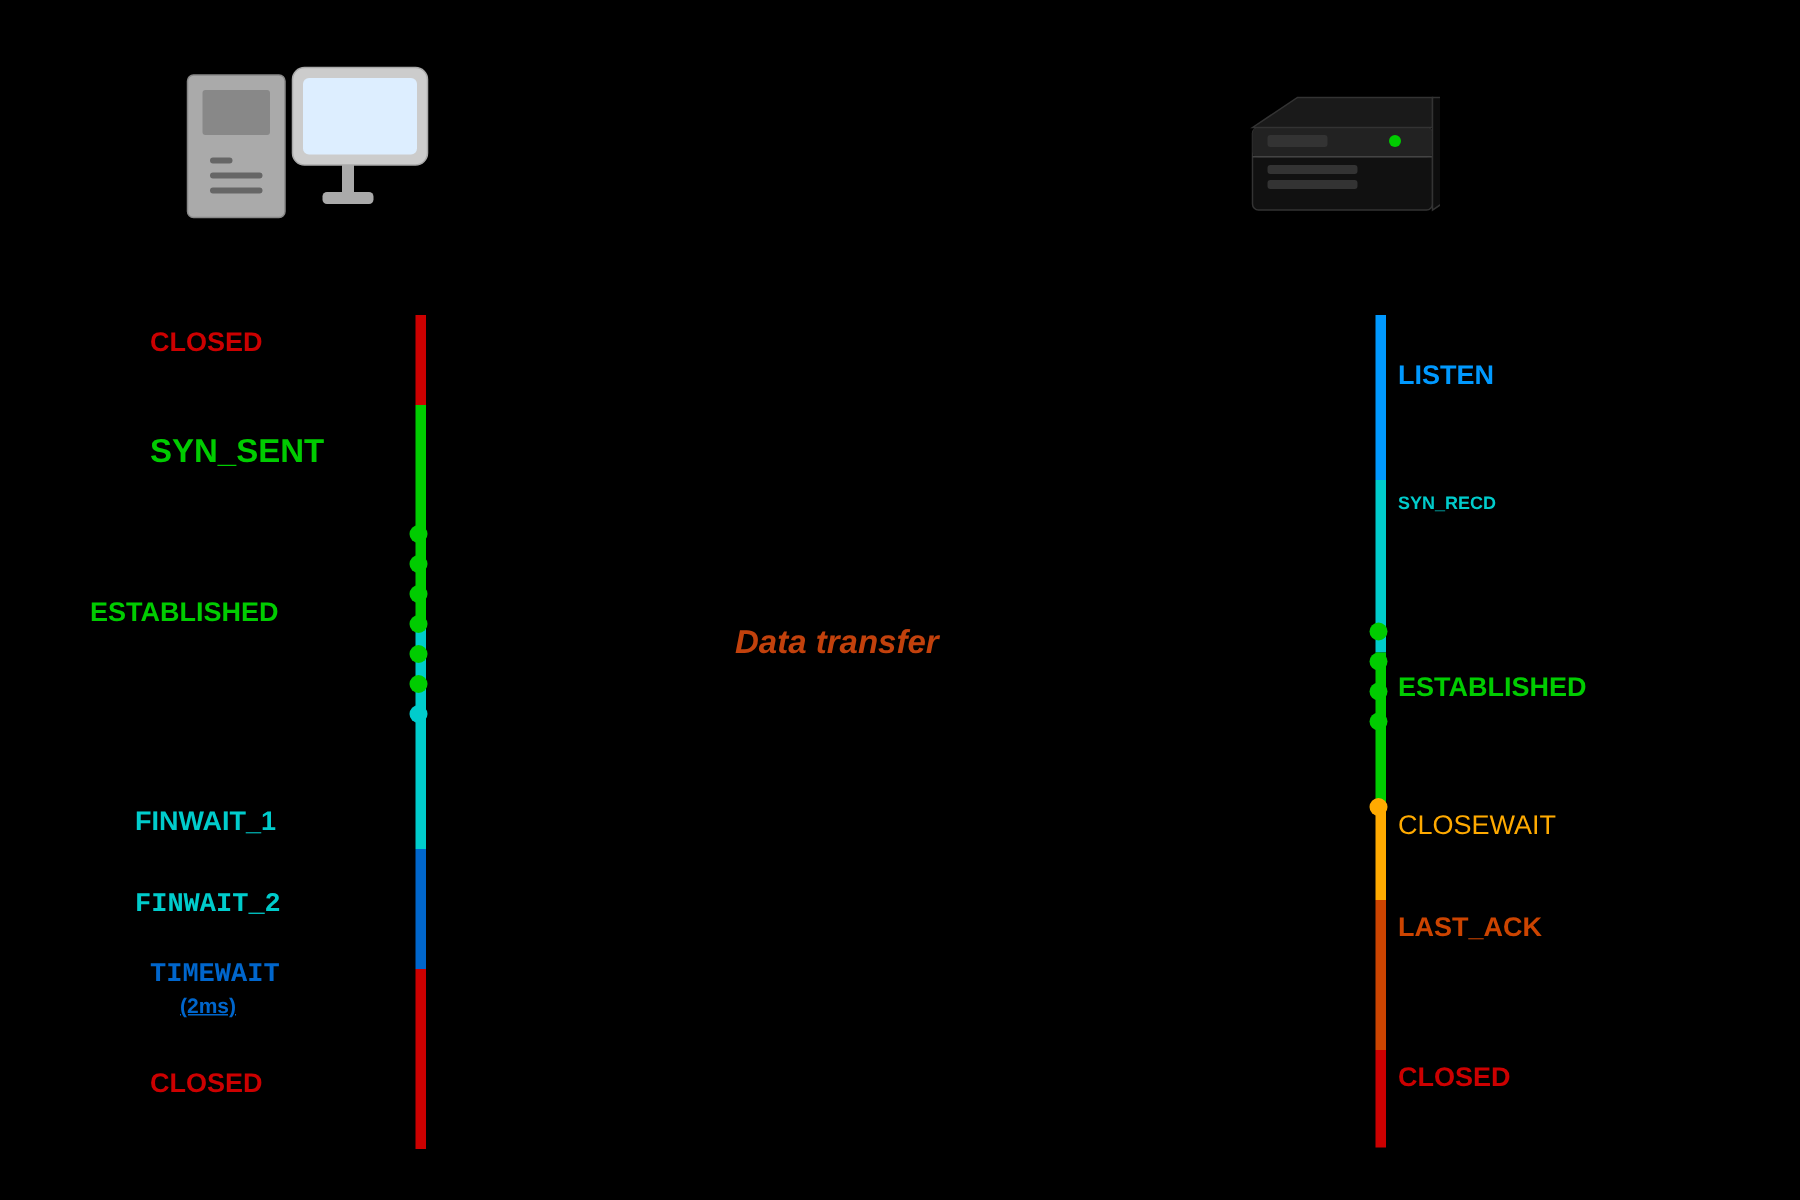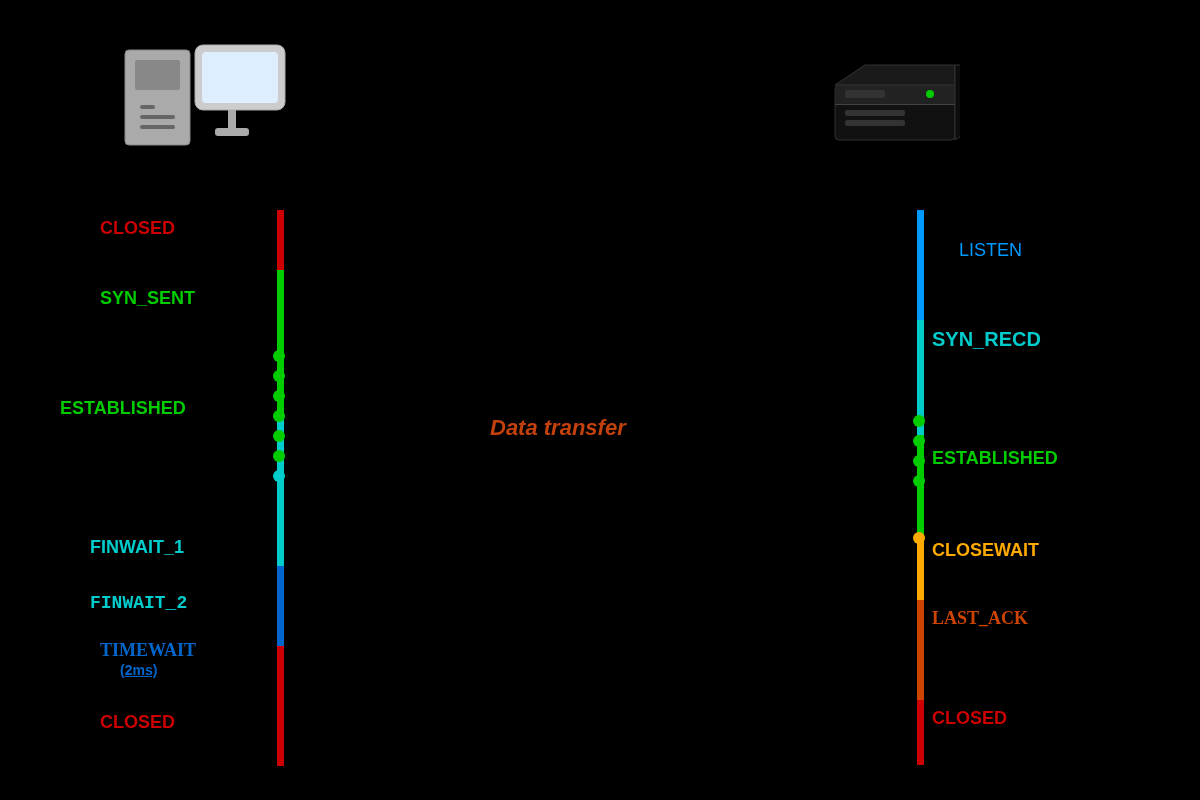--- a/index.html
+++ b/index.html
@@ -100,41 +100,41 @@
   <div>
     <div style="position:absolute; left:913px; top:415px; width:12px; height:12px; border-radius:50%; background:#00cc00;"></div>
     <div style="position:absolute; left:913px; top:435px; width:12px; height:12px; border-radius:50%; background:#00cc00;"></div>
     <div style="position:absolute; left:913px; top:455px; width:12px; height:12px; border-radius:50%; background:#00cc00;"></div>
     <div style="position:absolute; left:913px; top:475px; width:12px; height:12px; border-radius:50%; background:#00cc00;"></div>
     <div style="position:absolute; left:913px; top:532px; width:12px; height:12px; border-radius:50%; background:#ffaa00;"></div>
   </div>
 
   <div style="position:absolute; left:100px; top:218px; color:#cc0000; font-weight:bold; font-size:18px; font-family:Arial,sans-serif;">CLOSED</div>
 
-  <div style="position:absolute; left:100px; top:288px; color:#00cc00; font-weight:bold; font-size:18px; font-family:Arial,sans-serif;">SYN_SENT</div>
+  <div style="position:absolute; left:100px; top:288px; color:#00cc00; font-weight:bold; font-size:22px; font-family:Arial,sans-serif;">SYN_SENT</div>
 
   <div style="position:absolute; left:60px; top:398px; color:#00cc00; font-weight:bold; font-size:18px; font-family:Arial,sans-serif;">ESTABLISHED</div>
 
   <div style="position:absolute; left:90px; top:520px; color:#00cccc; font-weight:bold; font-size:18px; font-family:Arial,sans-serif;margin-top:17px;">FINWAIT_1</div>
 
   <div style="position:absolute; left:90px; top:593px; color:#00cccc; font-weight:bold; font-size:18px; font-family:Liberation Mono, monospace;">FINWAIT_2</div>
 
-  <div style="position:absolute; left:100px; top:640px; color:#0066cc; font-weight:bold; font-size:18px; font-family:Liberation Serif, serif;">TIMEWAIT</div>
+  <div style="position:absolute; left:100px; top:640px; color:#0066cc; font-weight:bold; font-size:18px; font-family:Liberation Mono, monospace;">TIMEWAIT</div>
 
   <div style="position:absolute; left:120px; top:662px; color:#0066cc; font-weight:bold; font-size:14px; font-family:Arial,sans-serif;text-decoration:underline;">(2ms)</div>
 
   <div style="position:absolute; left:100px; top:712px; color:#cc0000; font-weight:bold; font-size:18px; font-family:Arial,sans-serif;">CLOSED</div>
 
-  <div style="position:absolute; left:932px; top:240px; color:#0099ff; font-weight:normal; font-size:18px; font-family:Arial,sans-serif;margin-left:27px;">LISTEN</div>
+  <div style="position:absolute; left:932px; top:240px; color:#0099ff; font-weight:bold; font-size:18px; font-family:Arial,sans-serif;">LISTEN</div>
 
-  <div style="position:absolute; left:932px; top:328px; color:#00cccc; font-weight:bold; font-size:20px; font-family:Arial,sans-serif;">SYN_RECD</div>
+  <div style="position:absolute; left:932px; top:328px; color:#00cccc; font-weight:bold; font-size:12px; font-family:Arial,sans-serif;">SYN_RECD</div>
 
   <div style="position:absolute; left:932px; top:448px; color:#00cc00; font-weight:bold; font-size:18px; font-family:Arial,sans-serif;">ESTABLISHED</div>
 
-  <div style="position:absolute; left:932px; top:540px; color:#ffaa00; font-weight:bold; font-size:18px; font-family:Arial,sans-serif;">CLOSEWAIT</div>
+  <div style="position:absolute; left:932px; top:540px; color:#ffaa00; font-weight:normal; font-size:18px; font-family:Arial,sans-serif;">CLOSEWAIT</div>
 
-  <div style="position:absolute; left:932px; top:608px; color:#cc4400; font-weight:bold; font-size:18px; font-family:Liberation Serif, serif;">LAST_ACK</div>
+  <div style="position:absolute; left:932px; top:608px; color:#cc4400; font-weight:bold; font-size:18px; font-family:Liberation Sans, sans-serif;">LAST_ACK</div>
 
   <div style="position:absolute; left:932px; top:708px; color:#cc0000; font-weight:bold; font-size:18px; font-family:Arial,sans-serif;">CLOSED</div>
 
   <div style="position:absolute; left:490px; top:415px; color:#c2410c; font-style:italic; font-size:22px; font-family:Arial,sans-serif; font-weight:bold;">Data transfer</div>
 
 </div>
 
 </body></html>

